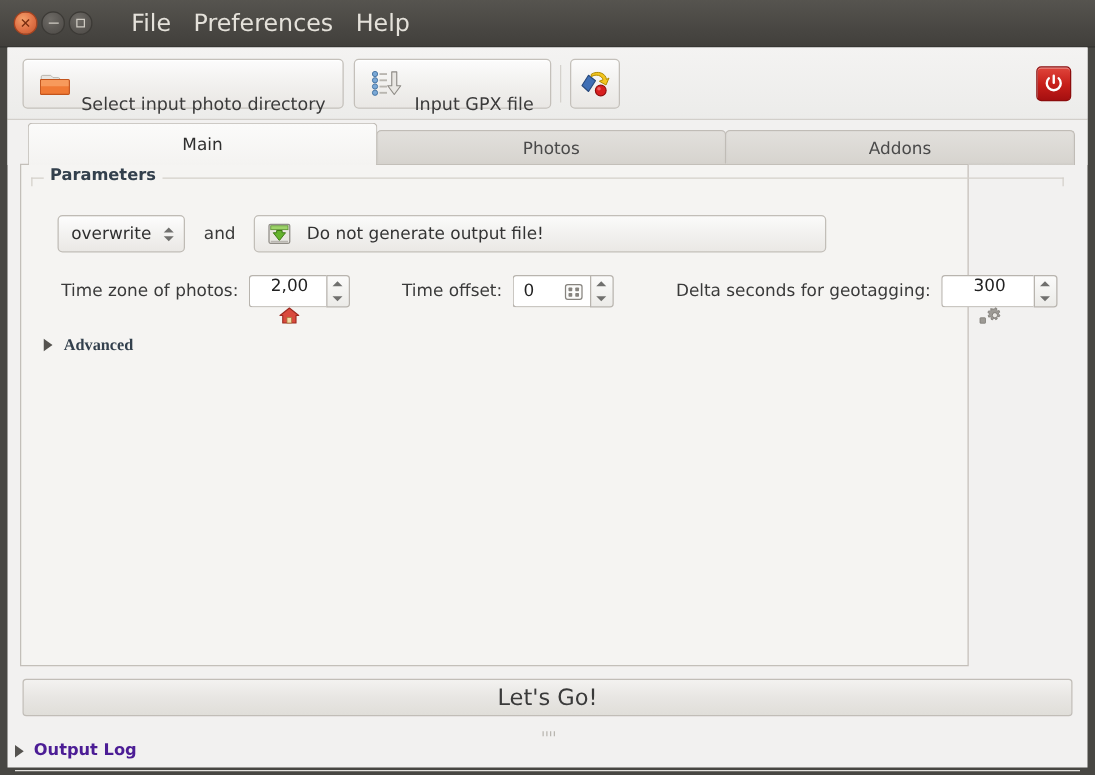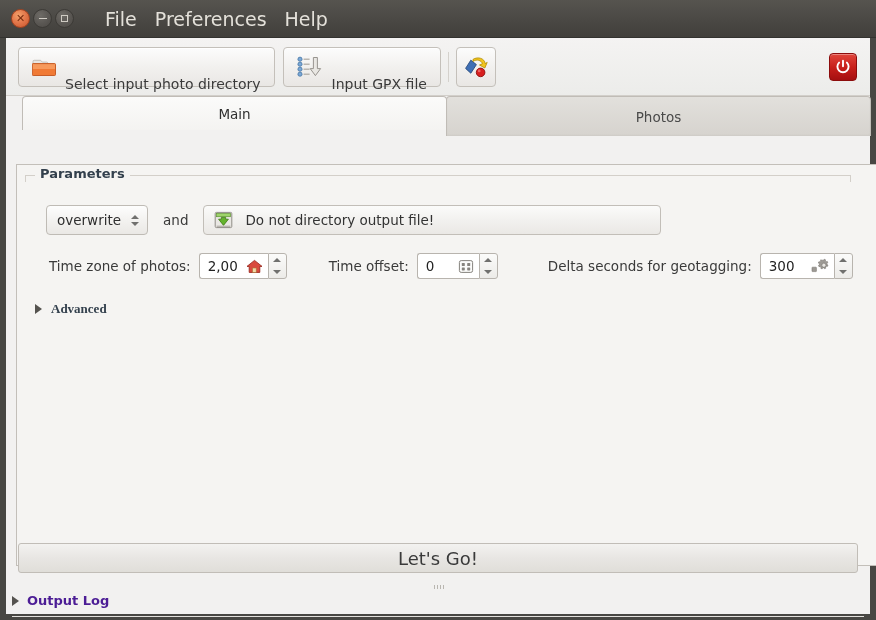--- a/index.html
+++ b/index.html
@@ -150,61 +150,61 @@
 
   
   .icon { display: block; }
 
   
   .tabsbar {
     position: absolute;
     left: 0; top: 58px;
     width: 864px; height: 36px;
     display: flex;
+    align-items: flex-end;
     box-sizing: border-box;
     background: #f2f1f0;
   }
   .tab {
     height: 34px;
     flex: 1;
     display: flex;
     align-items: center;
     justify-content: center;
     box-sizing: border-box;
     font-size: 13.5px;
     color: #3f3f3f;
     border: 1px solid #c0bcb6;
     border-bottom: none;
     border-radius: 4px 4px 0 0;
     margin-right: -1px;
   }
   .tab-inactive {
     background: linear-gradient(to bottom, #e2e0dc 0%, #d6d3ce 100%);
     color: #4a4a4a;
-    height: 40px;
+    height: 28px;
     box-shadow: 0 -1px 2px rgba(0,0,0,0.04) inset;
   }
   .tab-active {
     background: linear-gradient(to bottom, #fbfbfa 0%, #f4f3f1 100%);
     font-weight: normal;
     color: #2f2f2f;
     position: relative;
     z-index: 3;
   }
   .tab-firstgap { margin-left: 16px; }
 
   
   .page {
     position: absolute;
     left: 10px; top: 93px;
-    width: 861px; height: 402px;
+    width: 759px; height: 402px;
     background: #f5f4f2;
     border: 1px solid #c3bfb9;
     box-sizing: border-box;
-    margin-top: 33px;
   }
 
   .frame {
     position: absolute;
     left: 8px; top: 10px;
     width: 826px;
     box-sizing: border-box;
   }
   .frame-title {
     position: absolute;
@@ -520,20 +520,23 @@
       </div>
     </div>
 
     <div class="tabsbar">
       <div class="tab tab-active tab-firstgap">
         <span>Main</span>
       </div>
       <div class="tab tab-inactive">
         <span>Photos</span>
       </div>
+      <div class="tab tab-inactive" style="margin-right:10px;">
+        <span>Addons</span>
+      </div>
     </div>
 
     <div class="page">
 
       <div class="frame">
         <div class="frame-line"></div>
         <div class="frame-ltick"></div>
         <div class="frame-rtick"></div>
         <div class="frame-title">Parameters</div>
       </div>
@@ -553,29 +556,29 @@
 
         <div class="output-btn">
           <span>
             <svg class="icon" width="19" height="18" viewBox="0 0 19 18">
               <rect x="1.2" y="1.4" width="16.6" height="15.2" rx="1.2" fill="#e9e7e3" stroke="#8f8c86" stroke-width="1"></rect>
               <rect x="2.6" y="2.6" width="13.8" height="3.1" fill="#9ed46a" stroke="#5f9433" stroke-width="0.7"></rect>
               <path d="M9.5 14.4 L4.6 8.2 H7.3 V6.4 H11.7 V8.2 H14.4 Z" fill="#64b32d" stroke="#3f7a16" stroke-width="0.8" stroke-linejoin="round"></path>
               <rect x="2.6" y="14.6" width="13.8" height="1.4" fill="#b9b6b0"></rect>
             </svg>
           </span>
-          <span>Do not directory output file!</span>
+          <span>Do not generate output file!</span>
         </div>
       </div>
 
       <div class="row2">
 
         <span class="field-label">Time zone of photos:</span>
         <div class="spinbox">
-          <div class="spin-entry" style="min-width:62px;">
+          <div class="spin-entry" style="min-width:62px;flex-direction:column;">
             <span>2,00</span>
             <span>
               <svg class="icon" width="17" height="15" viewBox="0 0 17 15">
                 <path d="M8.5 1.4 L16 7.4 H13.8 V13.4 H3.2 V7.4 H1 Z" fill="#d94a3d" stroke="#9c2a20" stroke-width="0.9" stroke-linejoin="round"></path>
                 <rect x="6.6" y="9" width="3.6" height="4.4" fill="#f1d9a8" stroke="#a8793a" stroke-width="0.6"></rect>
               </svg>
             </span>
           </div>
           <div class="spin-btns">
             <span class="spin-half">
@@ -612,21 +615,21 @@
             <span class="spin-half">
                 <i class="arr-dn"></i>
               </span>
           </div>
         </div>
 
         <span class="gap-xl"></span>
 
         <span class="field-label">Delta seconds for geotagging:</span>
         <div class="spinbox">
-          <div class="spin-entry" style="min-width:74px;">
+          <div class="spin-entry" style="min-width:74px;flex-direction:column;">
             <span>300</span>
             <span>
               <svg class="icon" width="18" height="16" viewBox="0 0 18 16">
                 <g fill="#9d9a95" stroke="#7a7772" stroke-width="0.6">
                   <rect x="1" y="9.2" width="4.4" height="4.4" rx="0.5"></rect>
                   <path d="M11.6 2.2 l1 0.1 0.6-1.1 1.3 0.6 -0.2 1.2 0.8 0.7 1.2-0.3 0.5 1.3 -1 0.8 0.1 1 1.1 0.6 -0.6 1.3 -1.2-0.2 -0.7 0.8 0.3 1.2 -1.3 0.5 -0.8-1 -1 0.1 -0.6 1.1 -1.3-0.6 0.2-1.2 -0.8-0.7 -1.2 0.3 -0.5-1.3 1-0.8 -0.1-1 -1.1-0.6 0.6-1.3 1.2 0.2 0.7-0.8 -0.3-1.2 z"></path>
                 </g>
                 <circle cx="12.9" cy="7.2" r="2.1" fill="#e9e7e3" stroke="#7a7772" stroke-width="0.7"></circle>
               </svg>
             </span>

